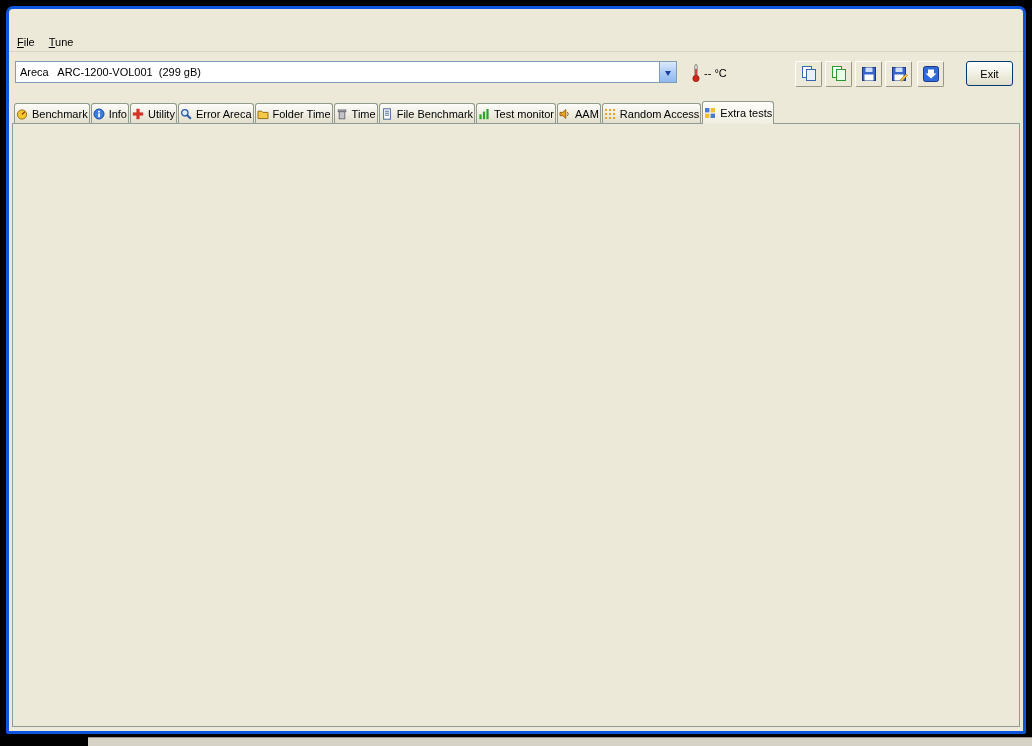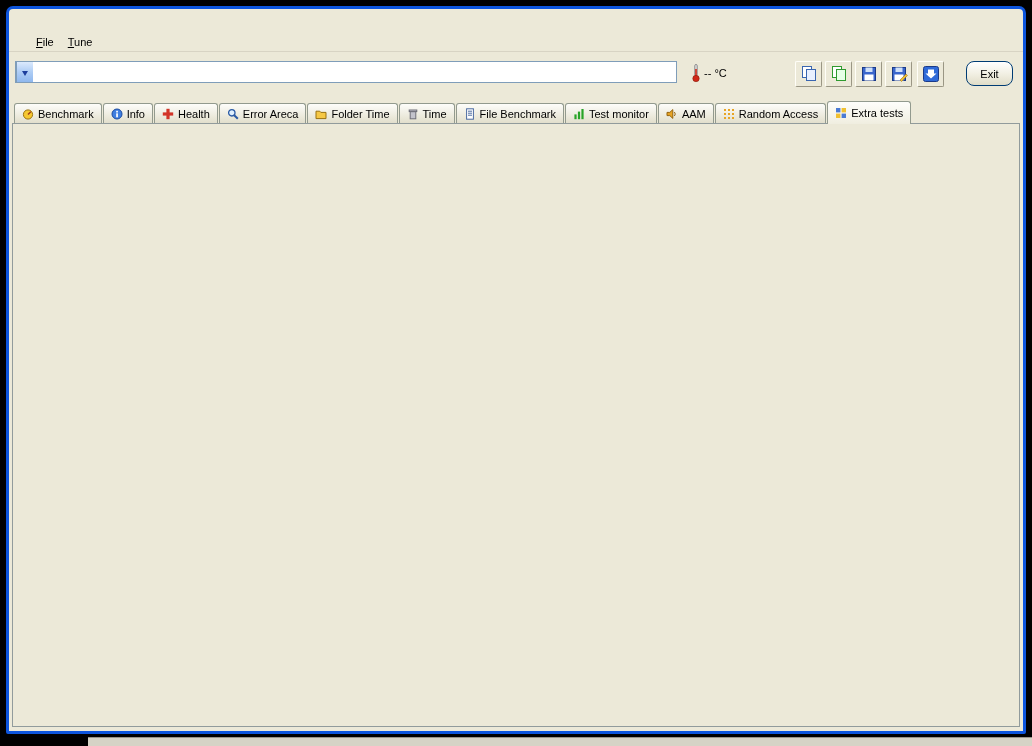--- a/index.html
+++ b/index.html
@@ -19,42 +19,42 @@
   .wbtn{width:21px;height:21px;border-radius:3px;border:1px solid rgba(255,255,255,.75);position:relative;
         background:linear-gradient(180deg,#70a0f8,#2e68d8 40%,#1c50b8)}
   .wbtn.close{background:linear-gradient(180deg,#f0926e,#dc5630 40%,#b83410)}
   .g-min{position:absolute;left:4px;bottom:4px;width:8px;height:3px;background:#fff}
   .g-max{position:absolute;left:4px;top:4px;width:11px;height:10px;border:1px solid #fff;border-top:3px solid #fff}
   .g-x1,.g-x2{position:absolute;left:4px;top:9px;width:11px;height:2px;background:#fff}
   .g-x1{transform:rotate(45deg)}.g-x2{transform:rotate(-45deg)}
 
   
   .menubar{position:absolute;left:0;top:24px;width:100%;height:19px;display:flex;align-items:center;
-           padding-left:20px;background:#ece9d8;border-bottom:1px solid #d8d4c4}
+           padding-left:1px;background:#ece9d8;border-bottom:1px solid #d8d4c4}
   .mitem{display:inline-block;padding:2px 7px}
   .mitem::first-letter{text-decoration:underline}
 
   
   .toolbar{position:absolute;left:0;top:43px;width:100%;height:47px}
   .combo{position:absolute;left:6px;top:9px;width:662px;height:22px;background:#fff;border:1px solid #7f9db9;
          display:flex;align-items:center}
   .combo-text{flex:1;padding-left:4px;white-space:pre;overflow:hidden}
   .combo-btn{width:17px;height:100%;border-left:1px solid #7f9db9;display:flex;align-items:center;justify-content:center;
              background:linear-gradient(180deg,#dceafd,#aecdf5 50%,#8fb8ee)}
   .tri-down{width:0;height:0;border:3.5px solid transparent;border-top:5px solid #1c3e9c;margin-top:5px}
   .temp{position:absolute;left:682px;top:11px;display:flex;align-items:center;gap:3px}
   .tbtn{position:absolute;top:9px;width:27px;height:26px;background:#ece9d8;border:1px solid;border-radius:2px;
         border-color:#fffef8 #9a9684 #9a9684 #fffef8;display:flex;align-items:center;justify-content:center}
   .tb1{left:786px}.tb2{left:816px}.tb3{left:846px}.tb4{left:876px}.tb5{left:908px}
-  .exitbtn{position:absolute;left:957px;top:9px;width:47px;height:25px;border:1px solid #003c74;border-radius:8px;
+  .exitbtn{position:absolute;left:957px;top:9px;width:47px;height:25px;border:1px solid #003c74;border-radius:3px;
            background:linear-gradient(180deg,#fff,#f2f0e4 50%,#e0ddc8);display:flex;align-items:center;justify-content:center}
 
   
   .tabstrip{position:absolute;left:5px;top:91px;height:23px;display:flex;align-items:flex-end;gap:1px;z-index:3}
-  .tab{height:20px;display:flex;align-items:center;gap:4px;padding:0 7px;white-space:nowrap;
+  .tab{height:20px;display:flex;align-items:center;gap:4px;padding:0 1px;white-space:nowrap;
        background:linear-gradient(180deg,#fdfdfa,#e2dfcc);border:1px solid #929a8e;border-bottom:none;border-radius:3px 3px 0 0}
   .tab.active{height:23px;margin-bottom:-1px;z-index:4;background:linear-gradient(180deg,#fefefb,#f0eee0)}
   .ticon{flex:none}
 
   .panel{position:absolute;left:3px;top:114px;width:1008px;height:604px;border:1px solid #919b9c;background:#ece9d8;z-index:1}
 
   
   .ttable{position:absolute;left:26px;top:124px;width:853px;height:187px;background:#fff;border:1px solid #9a9a9a}
   .thead{display:flex;height:18px;align-items:center;border-bottom:1px solid #c9c9c9}
   .trow{display:flex;height:17px;align-items:center}
@@ -115,20 +115,21 @@
 <div class="win">
 
 
   <div class="menubar">
     <span class="mitem">File</span>
     <span class="mitem">Tune</span>
   </div>
 
   <div class="toolbar">
     <div class="combo">
+      <span class="combo-text">Areca   ARC-1200-VOL001  (299 gB)</span>
       <span class="combo-btn">
           <i class="tri-down"></i>
         </span>
     </div>
     <div class="temp">
       <svg width="10" height="20">
           <rect x="3.8" y="1.5" width="2.4" height="11.5" rx="1.2" fill="#e8e8e8" stroke="#888"></rect>
           <rect x="4.2" y="6" width="1.6" height="7" fill="#d02818"></rect>
           <circle cx="5" cy="15.5" r="3.2" fill="#d02818" stroke="#882010" stroke-width="0.6"></circle>
         </svg>
@@ -186,21 +187,21 @@
           <rect x="5.2" y="2.8" width="1.7" height="1.7" fill="#fff"></rect>
           <rect x="5.2" y="5.3" width="1.7" height="4" fill="#fff"></rect>
         </svg>
       <span>Info</span>
     </div>
     <div class="tab">
       <svg class="ticon" width="12" height="12">
           <rect x="4.4" y="0.8" width="3.2" height="10.4" fill="#d23428"></rect>
           <rect x="0.8" y="4.4" width="10.4" height="3.2" fill="#d23428"></rect>
         </svg>
-      <span>Health</span>
+      <span>Utility</span>
     </div>
     <div class="tab">
       <svg class="ticon" width="12" height="12">
           <circle cx="4.8" cy="4.8" r="3.2" fill="#dff0ff" stroke="#2a5aa4" stroke-width="1.3"></circle>
           <line x1="7.2" y1="7.2" x2="10.8" y2="10.8" stroke="#2a5aa4" stroke-width="2"></line>
         </svg>
       <span>Error Areca</span>
     </div>
     <div class="tab">
       <svg class="ticon" width="12" height="12">

